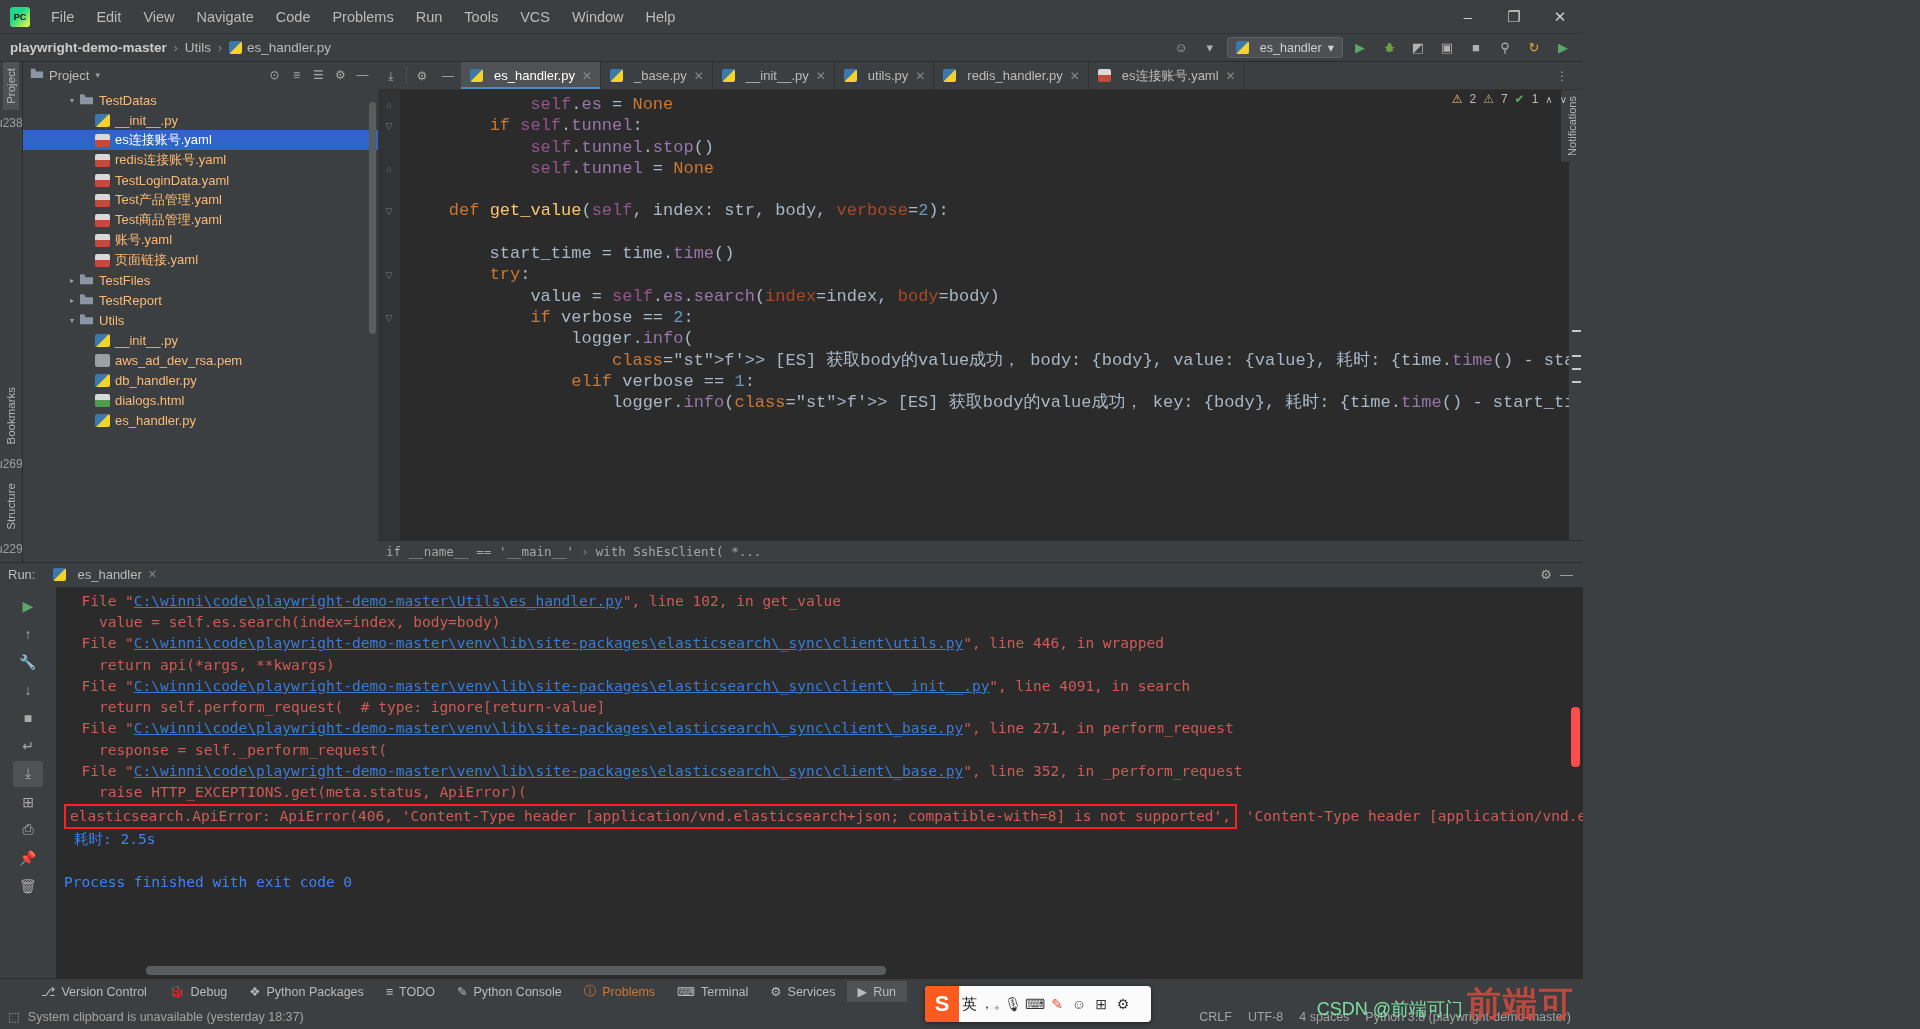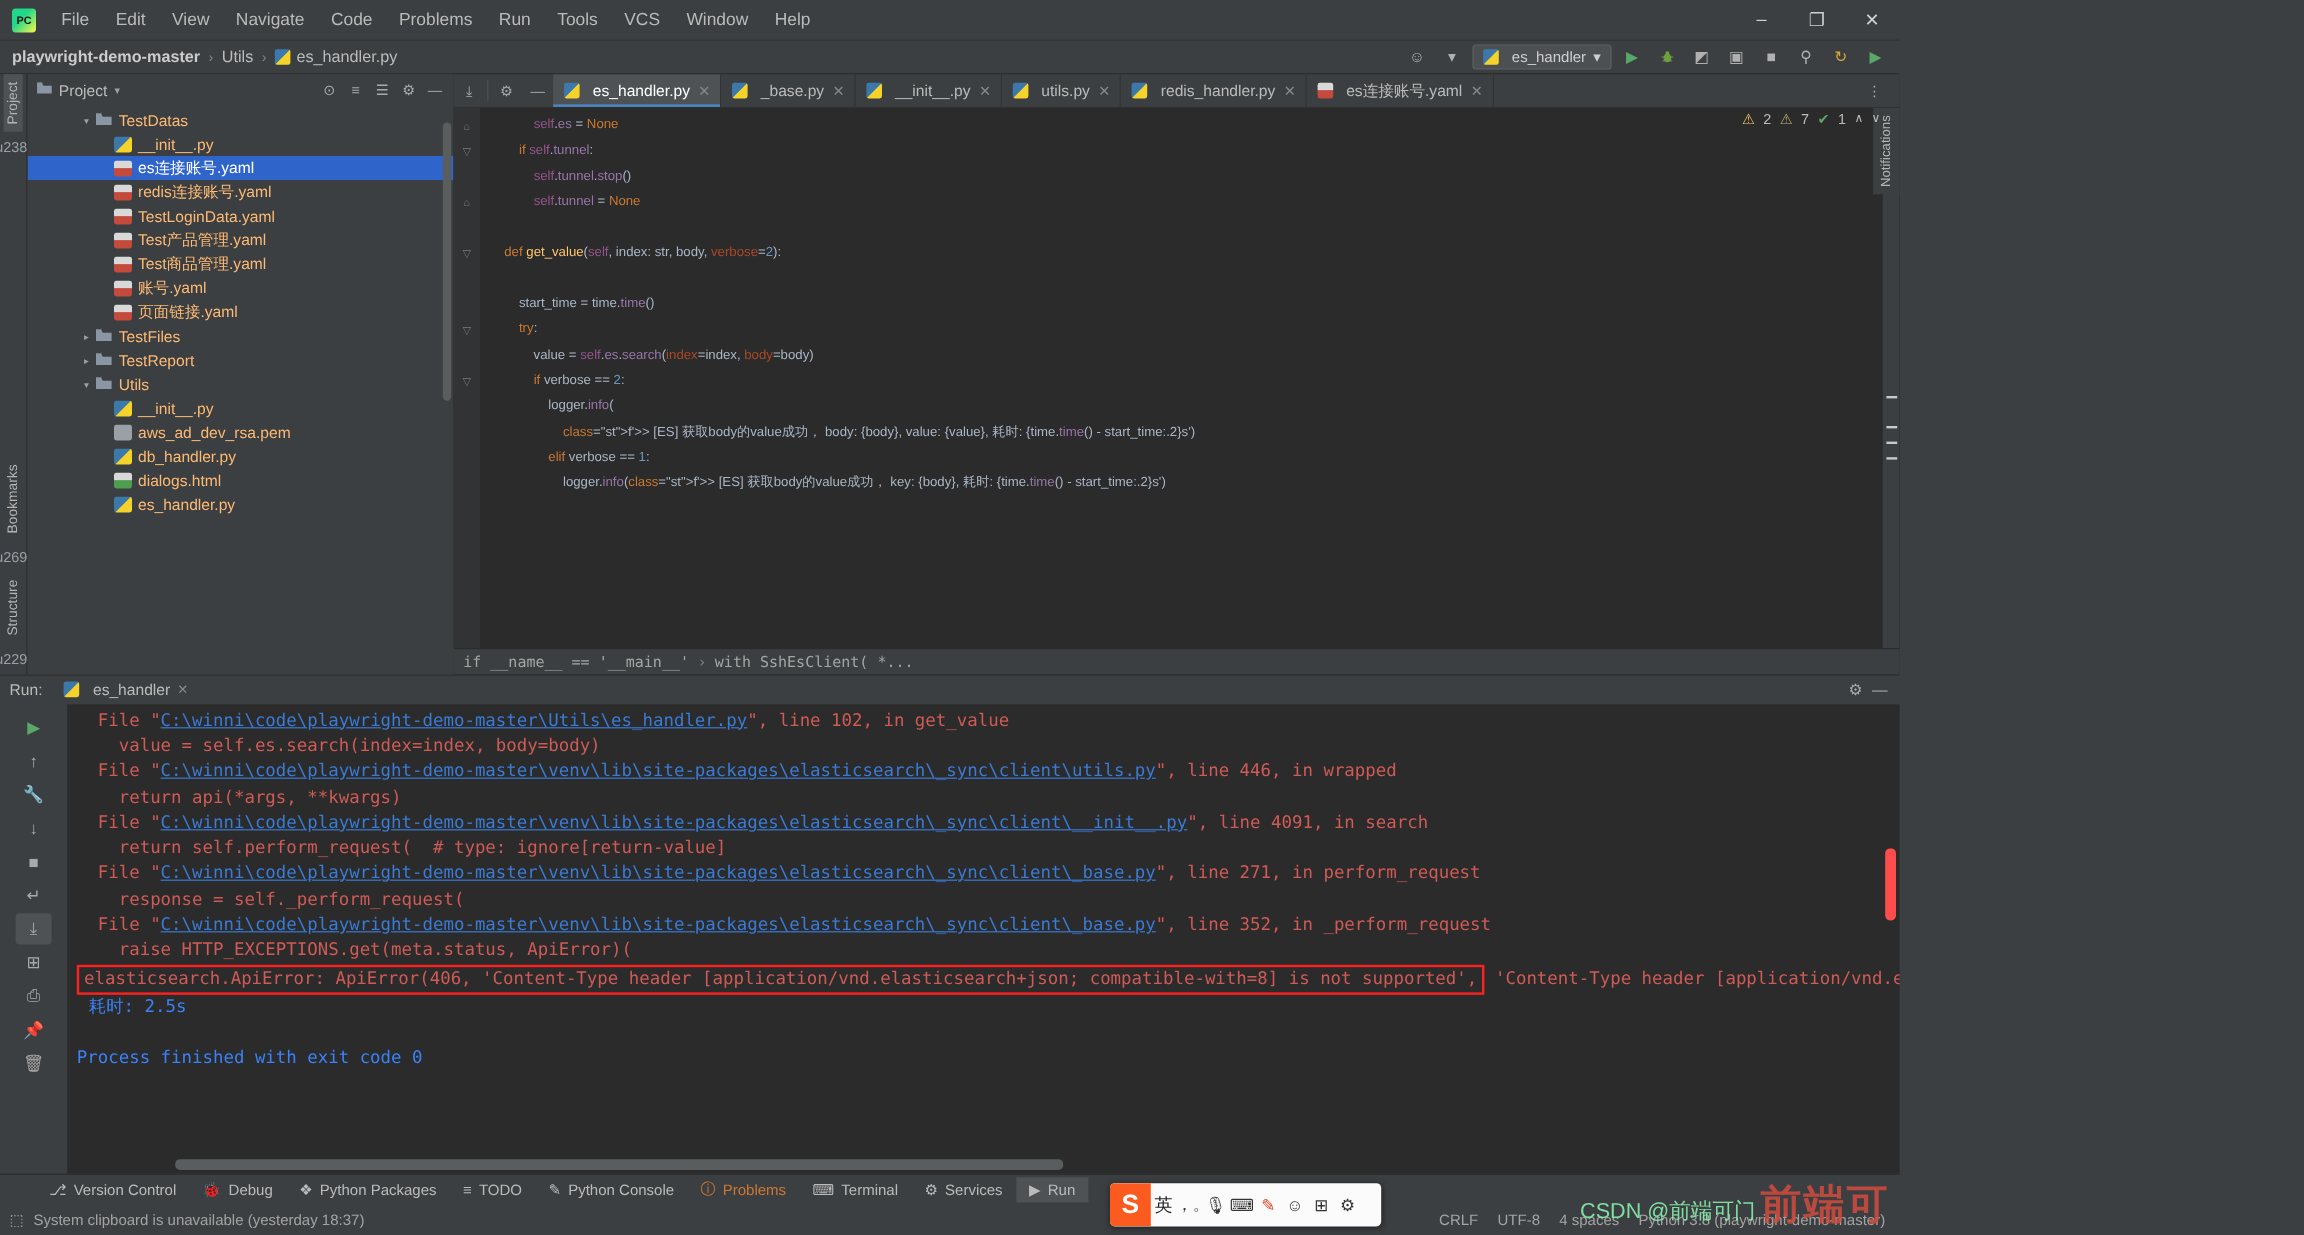--- a/index.html
+++ b/index.html
@@ -140,21 +140,21 @@
     font-family: "DejaVu Sans Mono", monospace; font-size: 13px; color: #606366;
     padding-top: 4px;
   }
   .gline { height: 21.3px; display: flex; align-items: center; justify-content: flex-end; padding-right: 8px; }
   .foldcol {
     width: 22px; flex: 0 0 22px; background: #313335; position: relative; padding-top: 4px;
   }
   .fline { height: 21.3px; display: flex; align-items: center; justify-content: center; font-size: 9px; color: #7a7d80; }
   .codecol {
     flex: 1 1 auto; position: relative; padding-top: 4px; overflow: hidden;
-    font-family: Liberation Sans, sans-serif; font-size: 11px; line-height: 21.3px;
+    font-family: Liberation Mono, monospace; font-size: 17px; line-height: 21.3px;
     white-space: pre; color: #a9b7c6;
   }
   .cline { height: 21.3px; padding-left: 8px; }
   .k  { color: #cc7832; }  
   .fn { color: #ffc66d; }  
   .sf { color: #94558d; }  
   .nm { color: #9876aa; }  
   .num{ color: #6897bb; }  
   .pa { color: #aa4926; }
 

